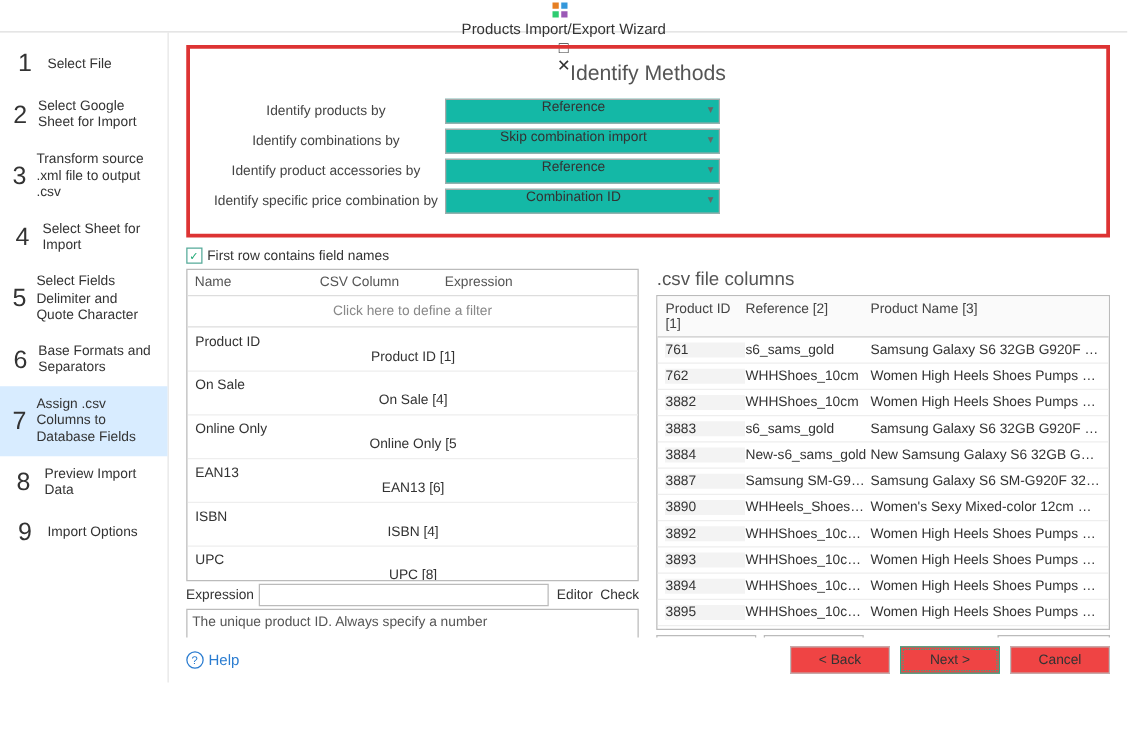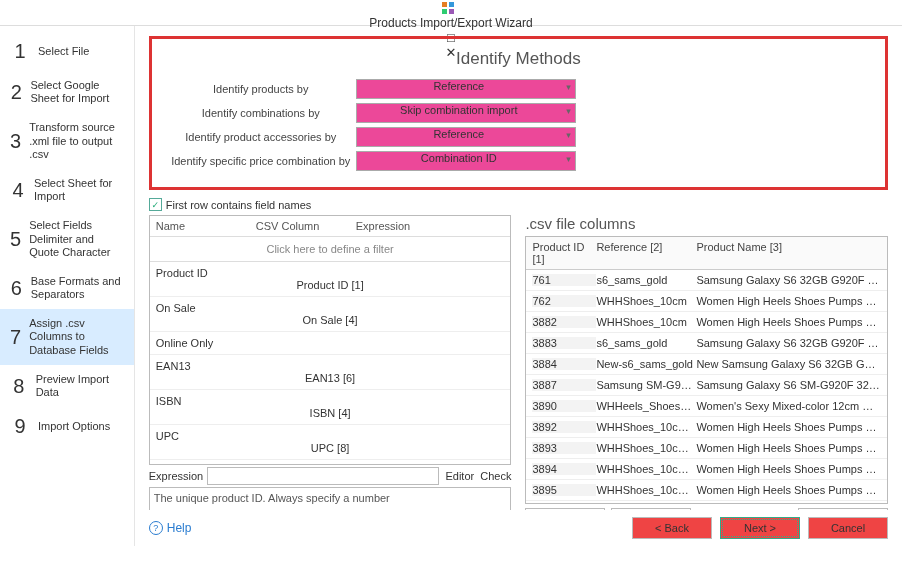--- a/index.html
+++ b/index.html
@@ -12,21 +12,21 @@
 .sidebar { width: 196px; border-right: 1px solid #e5e5e5; padding-top: 6px; }
 .step { display: flex; align-items: center; padding: 8px 10px; cursor: pointer; }
 .step .num { font-size: 20px; font-weight: 300; width: 20px; text-align: center; margin-right: 8px; color: #333; }
 .step.active { background: #d8ecff; }
 .step .label { font-size: 11px; line-height: 1.2; }
 .content { flex: 1; padding: 10px 14px 0 14px; position: relative; }
 .identify-box { border: 3px solid #d33; padding: 10px 14px 12px 14px; margin-bottom: 8px; text-align: center; }
 .identify-box h2 { font-size: 17px; font-weight: 400; color: #555; margin-bottom: 10px; }
 .idrow { display: flex; align-items: center; margin-bottom: 4px; }
 .idrow label { width: 190px; font-size: 11px; color: #444; }
-.idrow .select { flex: 0 0 220px; height: 20px; border: 1px solid #aaa; padding: 0 18px 0 4px; font-size: 11px; position: relative; background: #ec4899; }
+.idrow .select { flex: 0 0 220px; height: 20px; border: 1px solid #aaa; padding: 0 18px 0 4px; font-size: 11px; position: relative; background: #14b8a6; }
 .idrow .select::after { content: "▾"; position: absolute; right: 4px; top: 2px; font-size: 9px; color: #666; }
 .chk-row { margin: 6px 0 4px 0; font-size: 11px; display: flex; align-items: center; gap: 4px; }
 .chk { width: 13px; height: 13px; border: 1px solid #5a9; display: inline-flex; align-items: center; justify-content: center; font-size: 9px; color: #2a7; }
 .panes { display: flex; gap: 14px; }
 .pane { flex: 1; min-width: 0; }
 .pane h3 { font-size: 15px; font-weight: 400; color: #555; margin-bottom: 4px; }
 .dbfields { border: 1px solid #bbb; height: 250px; display: flex; flex-direction: column; }
 .db-head { display: flex; font-size: 11px; color: #555; padding: 4px 6px; border-bottom: 1px solid #ddd; }
 .db-head .c1 { width: 100px; }
 .db-head .c2 { width: 100px; }
@@ -160,20 +160,21 @@
               <div class="db-row">
                 <span class="c1">Product ID</span>
                 <span class="c2">Product ID [1]</span>
               </div>
               <div class="db-row">
                 <span class="c1">On Sale</span>
                 <span class="c2">On Sale [4]</span>
               </div>
               <div class="db-row">
                 <span class="c1">Online Only</span>
+                <span class="c2">Online Only [5</span>
               </div>
               <div class="db-row">
                 <span class="c1">EAN13</span>
                 <span class="c2">EAN13 [6]</span>
               </div>
               <div class="db-row">
                 <span class="c1">ISBN</span>
                 <span class="c2">ISBN [4]</span>
               </div>
               <div class="db-row">

